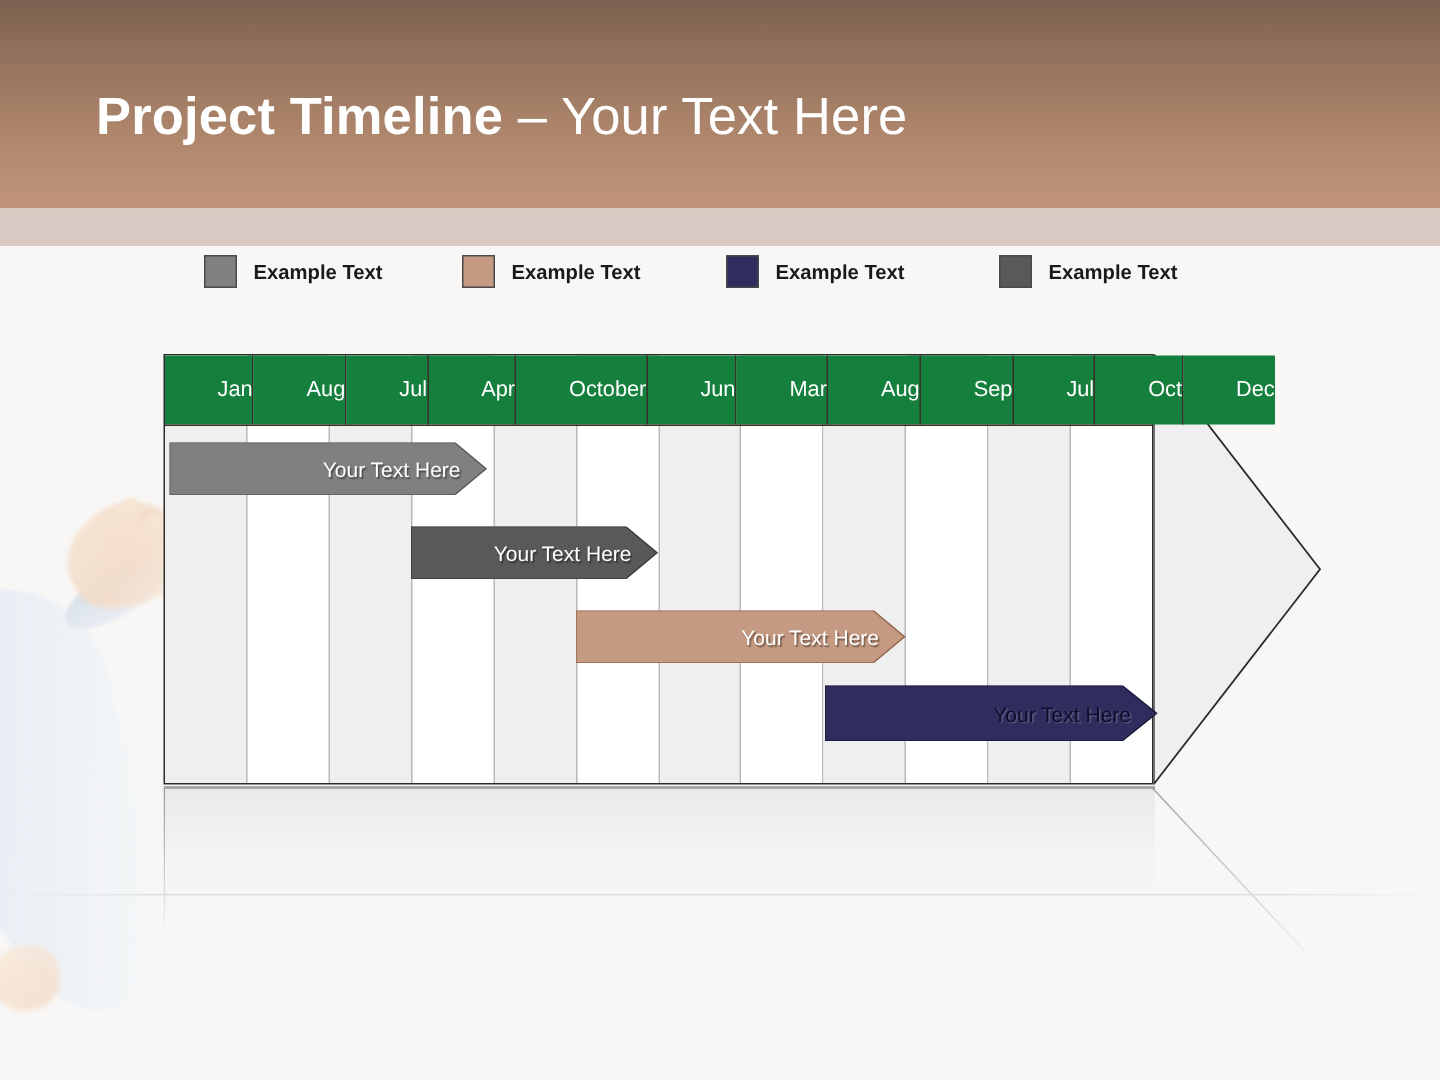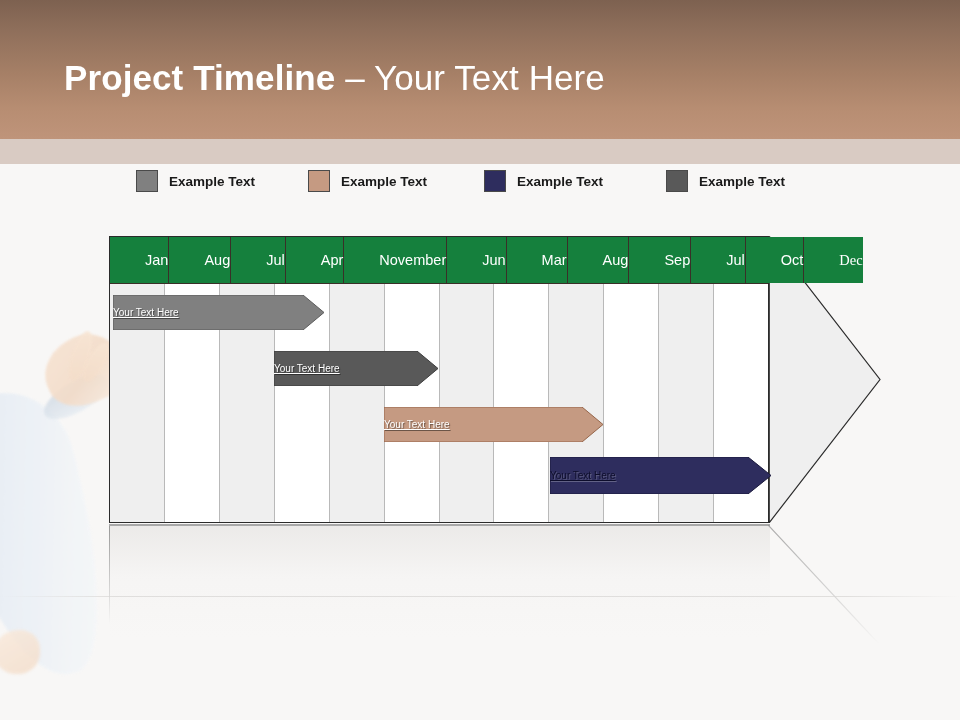--- a/index.html
+++ b/index.html
@@ -184,21 +184,21 @@
     background: #15803d;
     border-right: 1px solid #3a2f28;
     box-sizing: border-box;
     color: #ffffff;
     font-size: 14.5px;
     display: flex;
     align-items: center;
     justify-content: center;
     padding-left: 35px;
   }
-  .hcell:last-child { border-right: none; font-family: Liberation Serif, serif; }
+  .hcell:last-child { border-right: none; }
   .head-underline {
     position: absolute;
     left: 0; top: 46px;
     width: 100%;
     height: 1px;
     background: #3a2f28;
   }
 
   
   .arrow-head {
@@ -217,29 +217,28 @@
     display: flex;
     align-items: center;
   }
   .bar svg {
     position: absolute;
     left: 0; top: 0;
   }
   .bar-label {
     position: relative;
     z-index: 2;
-    font-size: 10px;
+    font-size: 14px;
     color: #ffffff;
     white-space: nowrap;
     text-shadow: 1px 1px 1px rgba(0,0,0,.45);
     width: 100%;
-    text-align: left;
+    text-align: right;
     padding-right: 18px;
     box-sizing: border-box;
-    text-decoration: underline;
   }
   .bar-label.dark {
     color: #0d0d2b;
     text-shadow: 1px 1px 1px rgba(255,255,255,.25);
   }
 
   
   .reflection {
     position: absolute;
     left: 109px;
@@ -349,21 +348,21 @@
       <div class="gcol"></div>
       <div class="gcol shade"></div>
       <div class="gcol"></div>
     </div>
 
     <div class="head-row">
       <div class="hcell">Jan</div>
       <div class="hcell">Aug</div>
       <div class="hcell">Jul</div>
       <div class="hcell">Apr</div>
-      <div class="hcell">November</div>
+      <div class="hcell">October</div>
       <div class="hcell">Jun</div>
       <div class="hcell">Mar</div>
       <div class="hcell">Aug</div>
       <div class="hcell">Sep</div>
       <div class="hcell">Jul</div>
       <div class="hcell">Oct</div>
       <div class="hcell">Dec</div>
     </div>
     <div class="head-underline"></div>
   </div>

